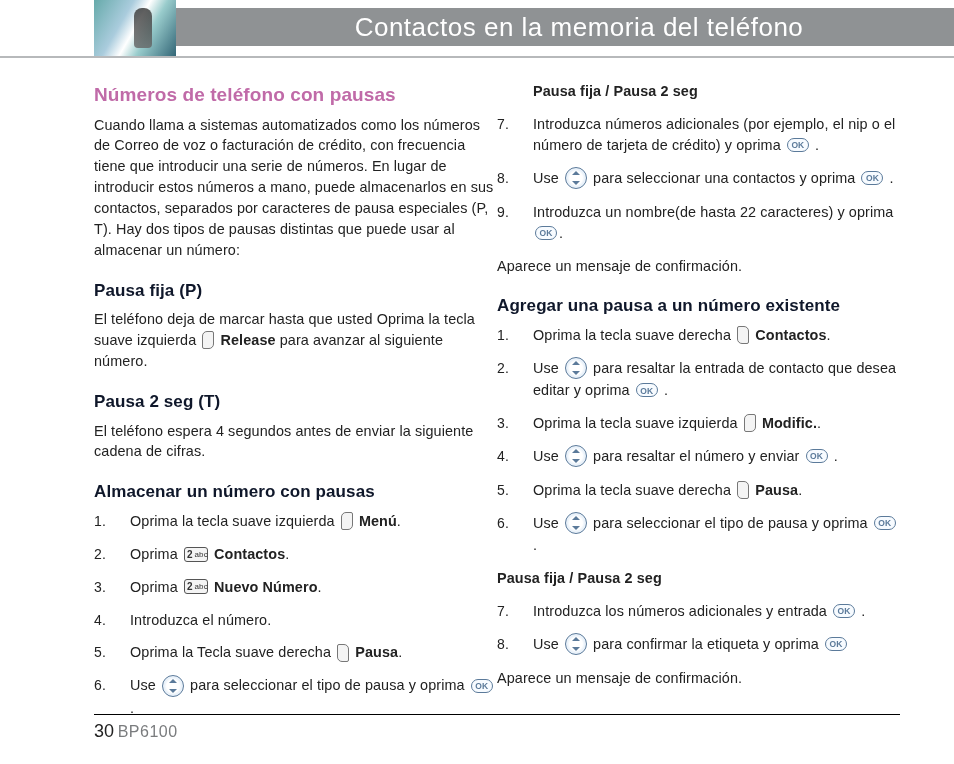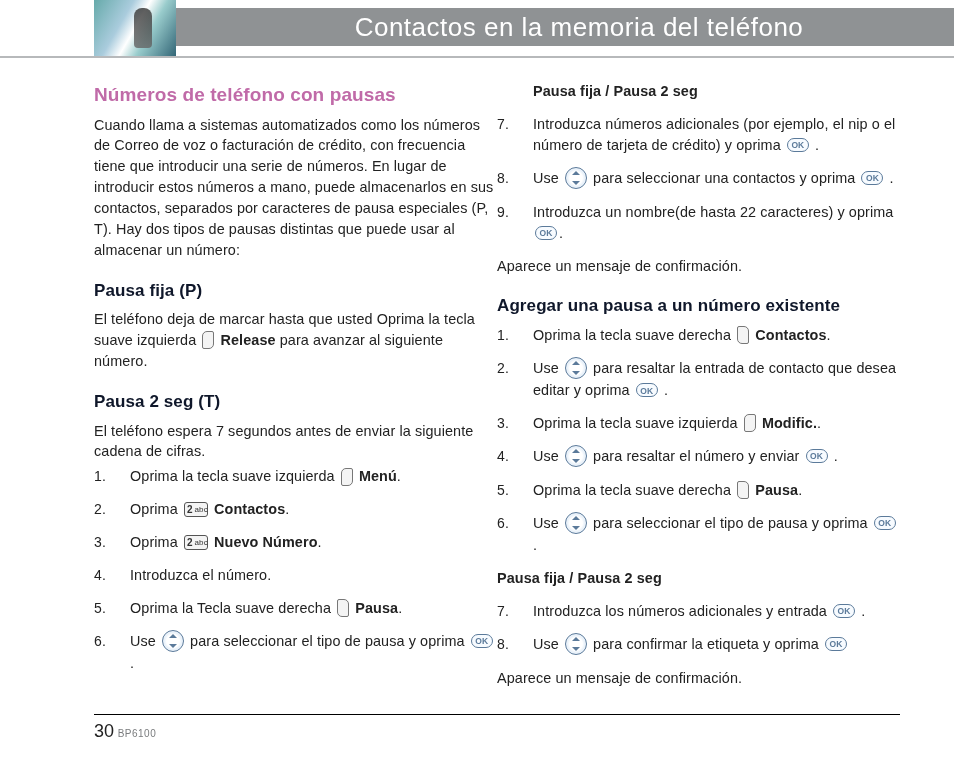--- a/index.html
+++ b/index.html
@@ -150,21 +150,21 @@
     position: absolute;
     bottom: 22px;
     left: 94px;
     right: 54px;
   }
   .footer-line {
     height: 1px; background: #000; margin-bottom: 6px;
   }
   .footer-text { font-size: 13px; color:#222; }
   .footer-text .pn { font-size: 18px; margin-right: 0; }
-  .footer-text .model { font-size: 10px; color:#7a7c7e; letter-spacing:.5px; }
+  .footer-text .model { font-size: 16px; color:#7a7c7e; letter-spacing:.5px; }
 </style>
 </head>
 <body>
 
 <div class="header">
   <div class="header-img"></div>
   <div class="header-bar">
     <span>Contactos en la memoria del teléfono</span>
   </div>
 </div>
@@ -177,22 +177,23 @@
     <p>Cuando llama a sistemas automatizados como los números de Correo de voz o facturación de crédito, con frecuencia tiene que introducir una serie de números. En lugar de introducir estos números a mano, puede almacenarlos en sus contactos, separados por caracteres de pausa especiales (P, T). Hay dos tipos de pausas distintas que puede usar al almacenar un número:</p>
 
     <h3>Pausa fija (P)</h3>
     <p>
       <span>El teléfono deja de marcar hasta que usted Oprima la tecla suave izquierda </span>
       <span class="icon icon-soft"></span>
       <span class="bold">Release</span><span> para avanzar al siguiente número.</span>
     </p>
 
     <h3>Pausa 2 seg (T)</h3>
-    <p>El teléfono espera 7 segundos antes de enviar la siguiente cadena de cifras.</p>
-
+    <p>El teléfono espera 4 segundos antes de enviar la siguiente cadena de cifras.</p>
+
+    <h3>Almacenar un número con pausas</h3>
     <ol>
       <li>
         <span>Oprima la tecla suave izquierda </span><span class="icon icon-soft"></span>
         <span class="bold">Menú</span>.
       </li>
       <li>
         <span>Oprima </span><span class="icon icon-key"><span class="big">2</span>abc</span>
         <span class="bold">Contactos</span>.
       </li>
       <li>

